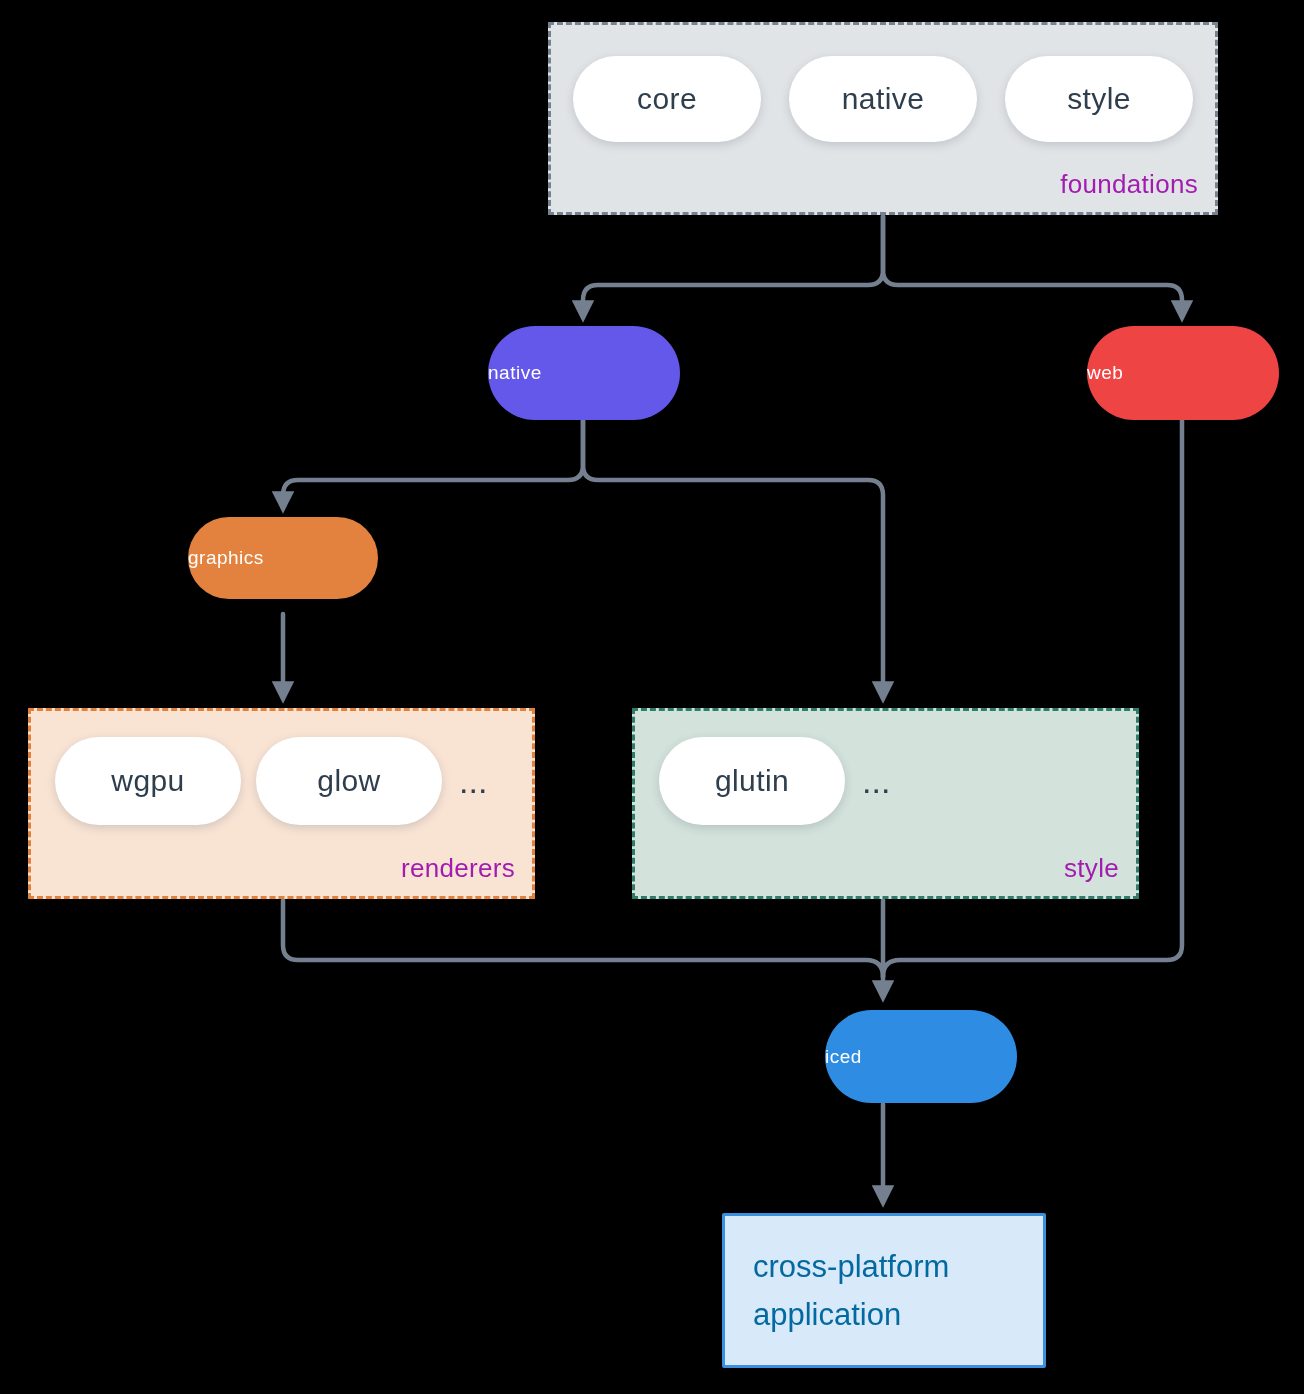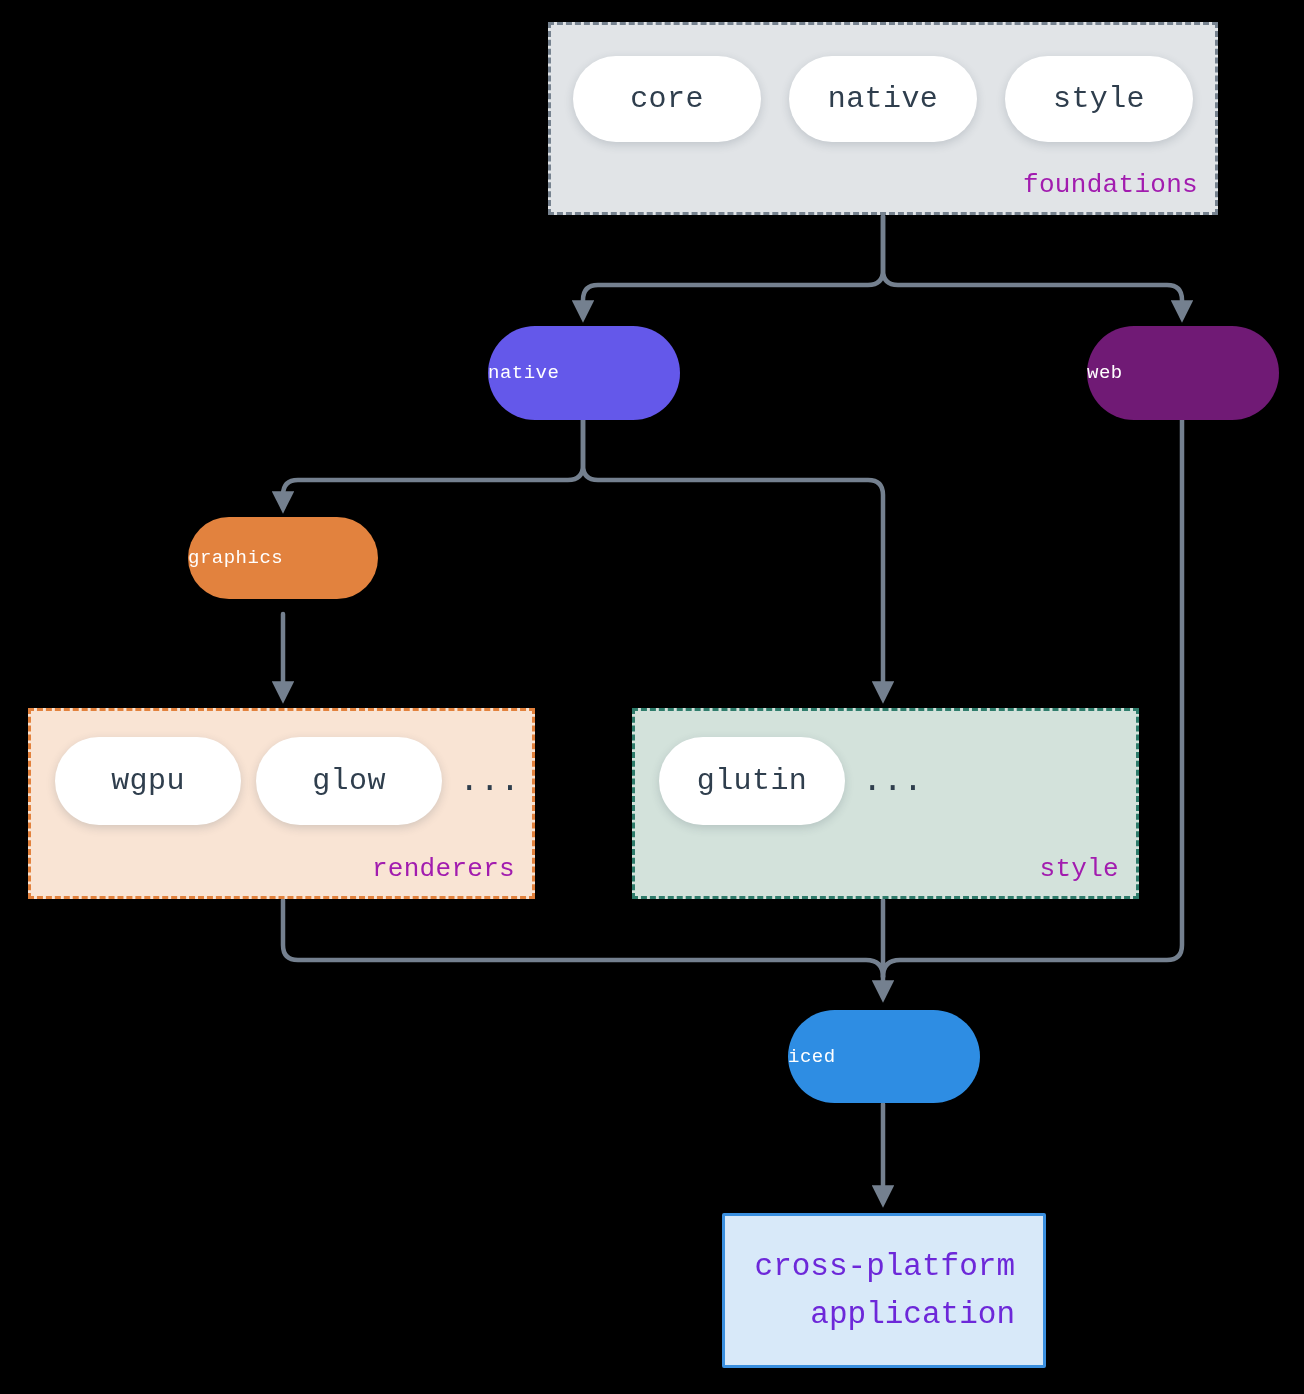--- a/index.html
+++ b/index.html
@@ -1,21 +1,21 @@
 <!DOCTYPE html>
 <html><head>
 <meta charset="utf-8">
 <style>
   html, body { margin: 0; padding: 0; background: #000; }
   .canvas {
     position: relative;
     width: 1304px;
     height: 1394px;
     background: #000;
-    font-family: Liberation Mono, monospace;
+    font-family: Liberation Sans, sans-serif;
     overflow: hidden;
   }
   .edges {
     position: absolute;
     left: 0; top: 0;
     width: 1304px; height: 1394px;
     pointer-events: none;
   }
   
   .group {
@@ -77,36 +77,36 @@
   .node {
     position: absolute;
     display: flex;
     align-items: center;
     border-radius: 999px;
     color: #ffffff;
     font-size: 19px;
     letter-spacing: 0.5px;
   }
   .node-native   { left: 488px;  top: 326px;  width: 192px; height: 94px; background: #6458ea; }
-  .node-web      { left: 1087px; top: 326px;  width: 192px; height: 94px; background: #701a75; }
+  .node-web      { left: 1087px; top: 326px;  width: 192px; height: 94px; background: #ef4444; }
   .node-graphics { left: 188px;  top: 517px;  width: 190px; height: 82px; background: #e2823e; }
-  .node-iced     { left: 788px;  top: 1010px; width: 192px; height: 93px; background: #2e8de3; }
+  .node-iced     { left: 825px;  top: 1010px; width: 192px; height: 93px; background: #2e8de3; }
   
   .app-box {
     position: absolute;
     left: 722px; top: 1213px; width: 324px; height: 155px;
     box-sizing: border-box;
     background: #d8e9f9;
     border: 3px solid #3a8fdf;
     border-radius: 2px;
     display: flex;
     align-items: center;
     justify-content: center;
-    text-align: right;
-    color: #6d28d9;
+    text-align: left;
+    color: #0369a1;
     font-size: 31px;
     line-height: 48px;
     padding: 0 28px;
   }
 </style>
 </head>
 <body>
 
 <div class="canvas">
 

